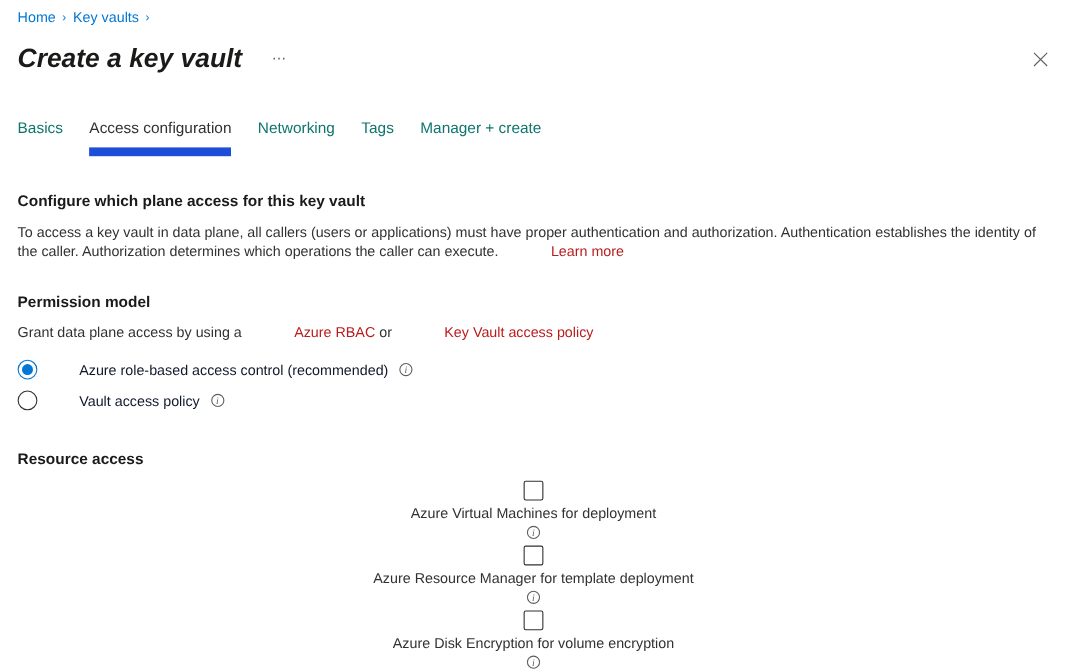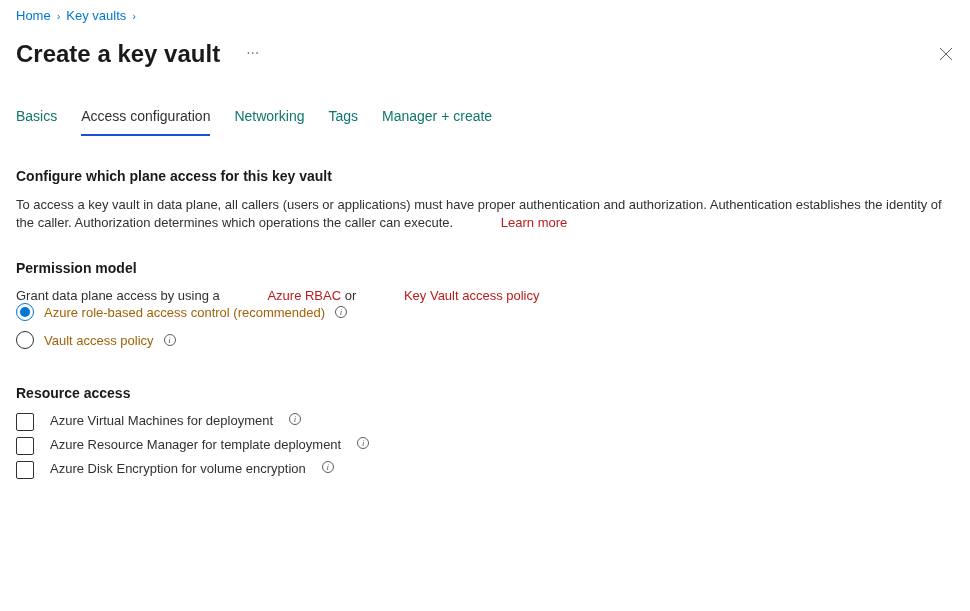--- a/index.html
+++ b/index.html
@@ -34,20 +34,21 @@
     .page-header {
       display: flex;
       align-items: center;
       justify-content: space-between;
       margin-bottom: 40px;
     }
     .page-title-wrap {
       display: flex;
       align-items: center;
       gap: 26px;
+      font-style: italic;
     }
     .page-title {
       font-size: 24px;
       font-weight: 600;
       color: #1b1a19;
     }
     .more-icon {
       color: #605e5c;
       letter-spacing: 1px;
       font-size: 13px;
@@ -67,21 +68,21 @@
       margin-bottom: 32px;
     }
     .tab {
       font-size: 14px;
       color: #0f766e;
       padding: 0 0 10px 0;
       cursor: pointer;
       border-bottom: 2px solid transparent;
     }
     .tab.active {
-      border-bottom: 2px solid #1d4ed8;
+      border-bottom: 8px solid #1d4ed8;
       color: #323130;
       font-weight: 400;
     }
     .section-heading {
       font-size: 14px;
       font-weight: 700;
       color: #1b1a19;
       margin-bottom: 12px;
     }
     .desc-text {
@@ -92,20 +93,21 @@
     }
     .link {
       color: #b91c1c;
       text-decoration: none;
       cursor: pointer;
       padding-left: 44px;
     }
     .permission-intro {
       font-size: 13px;
       color: #323130;
+      margin-bottom: 18px;
     }
     .radio-group {
       margin-bottom: 36px;
     }
     .radio-row {
       display: flex;
       align-items: center;
       gap: 10px;
       margin-bottom: 10px;
     }
@@ -125,21 +127,22 @@
     }
     .radio.selected::after {
       content: "";
       width: 10px;
       height: 10px;
       background: #0078d4;
       border-radius: 50%;
     }
     .radio-label {
       font-size: 13px;
-      color: #a16207;
+      color: #0f172a;
+      margin-left: 28px;
     }
     .info-icon {
       width: 12px;
       height: 12px;
       border: 1px solid #605e5c;
       border-radius: 50%;
       display: inline-flex;
       align-items: center;
       justify-content: center;
       font-size: 9px;
@@ -149,22 +152,23 @@
       font-family: Georgia, serif;
       line-height: 1;
     }
     .checkbox-group {
       display: flex;
       flex-direction: column;
       gap: 6px;
     }
     .checkbox-row {
       display: flex;
-      align-items: flex-start;
-      gap: 16px;
+      align-items: center;
+      gap: 4px;
+      flex-direction: column;
     }
     .checkbox {
       width: 18px;
       height: 18px;
       border: 1px solid #323130;
       border-radius: 2px;
       cursor: pointer;
     }
     .checkbox-label {
       font-size: 13px;

